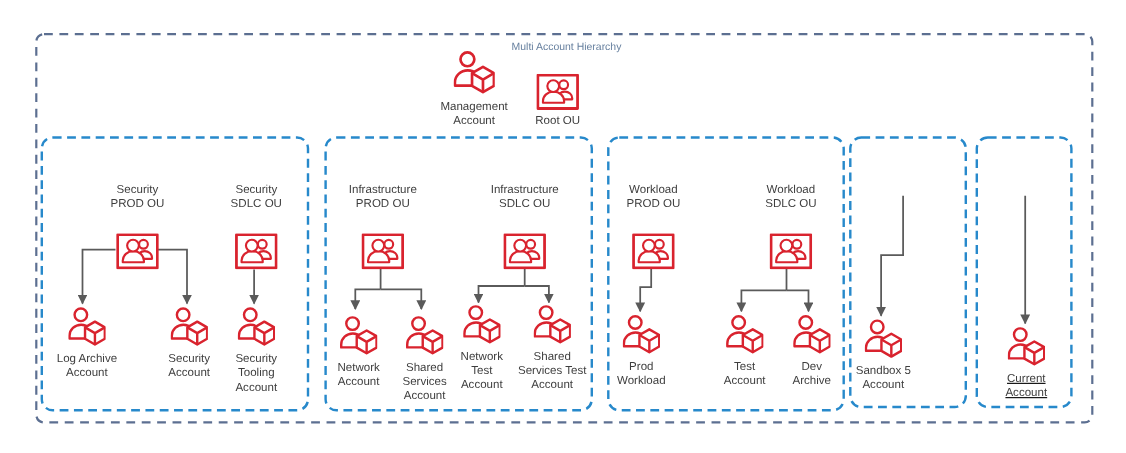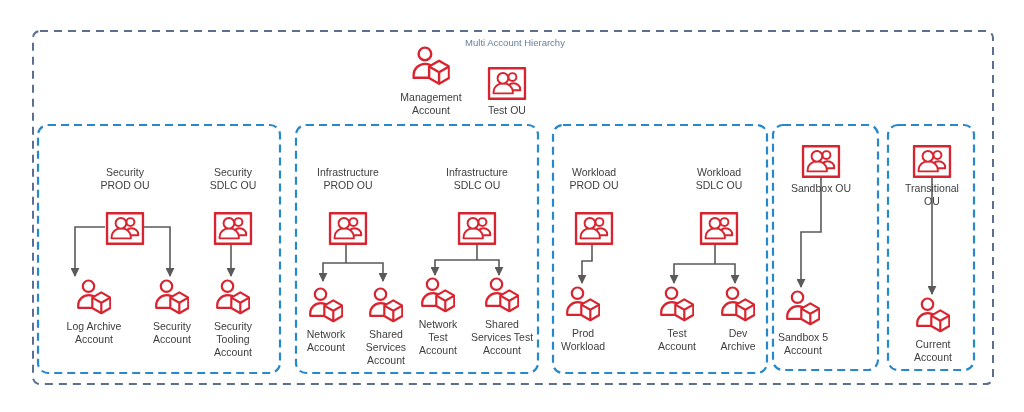--- a/index.html
+++ b/index.html
@@ -101,38 +101,38 @@
     <svg class="mgmt-icon" viewBox="0 0 34 38">
         <use href="#person-cube"></use>
       </svg>
     <div class="lbl">Management
 Account</div>
   </div>
   <div class="node icon-first" style="left:452px;top:67px;">
     <svg class="root-icon" viewBox="0 0 40 34">
         <use href="#ou-users"></use>
       </svg>
-    <div class="lbl">Test OU</div>
+    <div class="lbl">Root OU</div>
   </div>
 
   <div class="node ou-top" style="left:70px;top:166px;">
     <div class="lbl">Security
 PROD OU</div>
     <svg class="ou-icon" viewBox="0 0 40 34">
         <use href="#ou-users"></use>
       </svg>
   </div>
   <div class="node ou-top" style="left:178px;top:166px;">
     <div class="lbl">Security
 SDLC OU</div>
     <svg class="ou-icon" viewBox="0 0 40 34">
         <use href="#ou-users"></use>
       </svg>
   </div>
-  <div class="node acct" style="left:39px;top:279px;">
+  <div class="node acct" style="left:24px;top:279px;">
     <svg class="acct-icon" viewBox="0 0 34 38">
         <use href="#person-cube"></use>
       </svg>
     <div class="lbl">Log Archive
 Account</div>
   </div>
   <div class="node acct" style="left:117px;top:279px;">
     <svg class="acct-icon" viewBox="0 0 34 38">
         <use href="#person-cube"></use>
       </svg>
@@ -223,42 +223,29 @@
 Account</div>
   </div>
   <div class="node acct" style="left:683px;top:286px;">
     <svg class="acct-icon" viewBox="0 0 34 38">
         <use href="#person-cube"></use>
       </svg>
     <div class="lbl">Dev
 Archive</div>
   </div>
 
-  <div class="node icon-first" style="left:766px;top:145px;">
-    <svg class="ou-icon" viewBox="0 0 40 34">
-        <use href="#ou-users"></use>
-      </svg>
-    <div class="lbl">Sandbox OU</div>
-  </div>
   <div class="node acct" style="left:748px;top:290px;">
     <svg class="acct-icon" viewBox="0 0 34 38">
         <use href="#person-cube"></use>
       </svg>
     <div class="lbl">Sandbox 5
 Account</div>
   </div>
 
-  <div class="node icon-first" style="left:877px;top:145px;">
-    <svg class="ou-icon" viewBox="0 0 40 34">
-        <use href="#ou-users"></use>
-      </svg>
-    <div class="lbl">Transitional
-OU</div>
-  </div>
-  <div class="node acct" style="left:878px;top:297px;">
+  <div class="node acct" style="left:878px;top:297px;text-decoration:underline;">
     <svg class="acct-icon" viewBox="0 0 34 38">
         <use href="#person-cube"></use>
       </svg>
     <div class="lbl">Current
 Account</div>
   </div>
 
 </div>
 
 </body></html>

